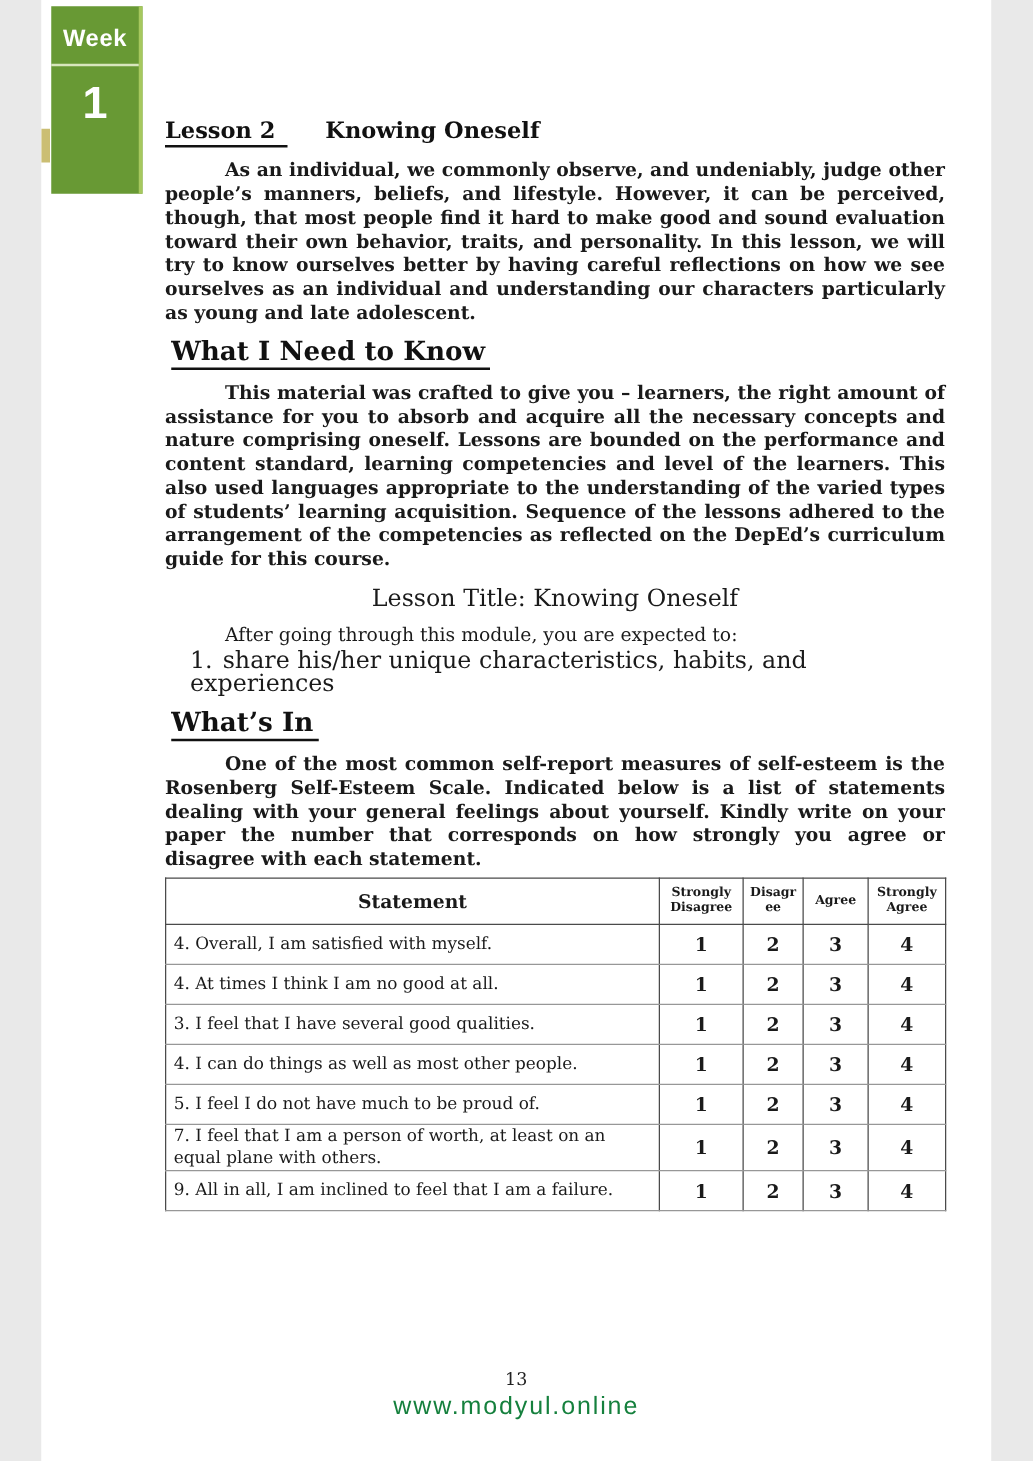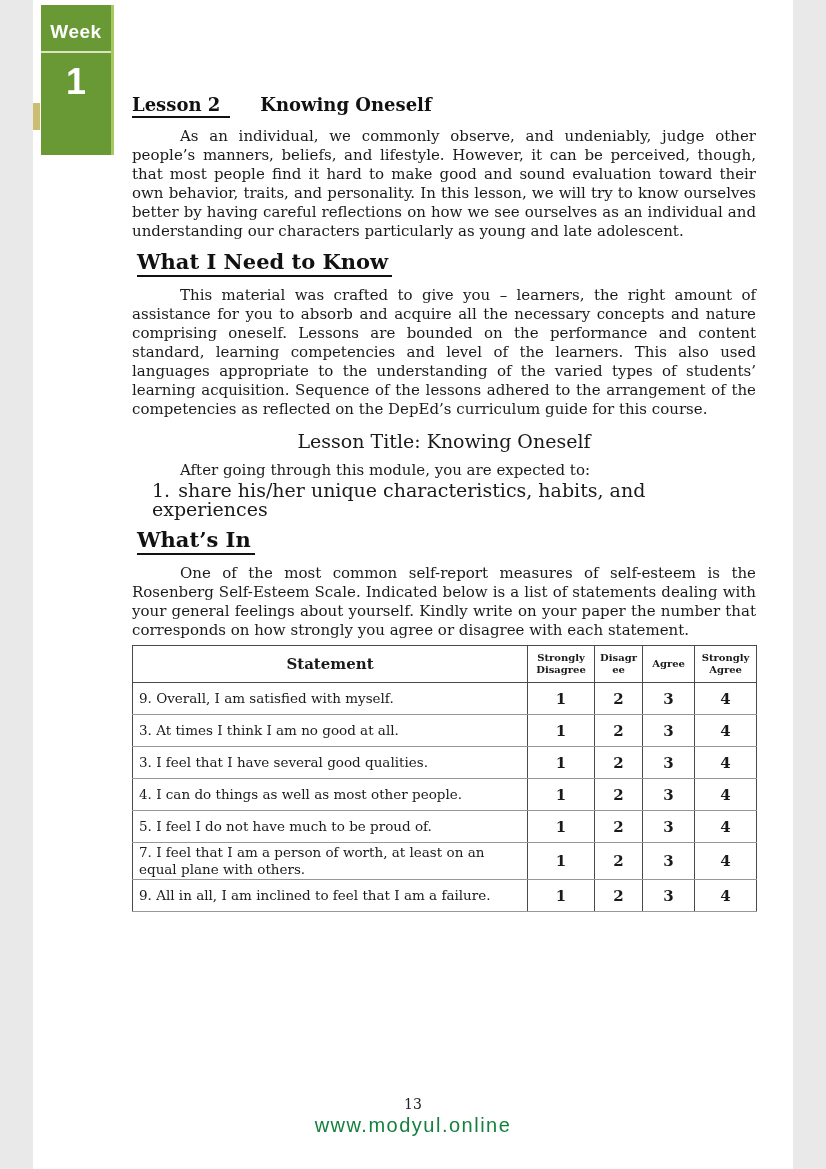--- a/index.html
+++ b/index.html
@@ -81,20 +81,21 @@
     color: #111;
   }
   h2 .underline-thick { padding-right: 4px; }
 
   p.body-par {
     margin: 9px 0 0 0;
     font-size: 15px;
     line-height: 19px;
     text-align: justify;
     text-indent: 48px;
+    font-weight: bold;
   }
 
   .lesson-title-line {
     margin: 13px 0 0 0;
     font-size: 19px;
     line-height: 19px;
     text-align: center;
   }
   .objectives-intro {
     margin: 10px 0 0 0;
@@ -220,29 +221,29 @@
 Disagree</th>
           <th class="col-d rating-head">Disagr
 ee</th>
           <th class="col-a rating-head">Agree</th>
           <th class="col-sa rating-head">Strongly
 Agree</th>
         </tr>
       </thead>
       <tbody>
   <tr>
-    <td class="stmt">9. Overall, I am satisfied with myself.</td>
-    <td class="val">1</td>
-    <td class="val">2</td>
-    <td class="val">3</td>
-    <td class="val">4</td>
-  </tr>
-
-  <tr>
-    <td class="stmt">3. At times I think I am no good at all.</td>
+    <td class="stmt">4. Overall, I am satisfied with myself.</td>
+    <td class="val">1</td>
+    <td class="val">2</td>
+    <td class="val">3</td>
+    <td class="val">4</td>
+  </tr>
+
+  <tr>
+    <td class="stmt">4. At times I think I am no good at all.</td>
     <td class="val">1</td>
     <td class="val">2</td>
     <td class="val">3</td>
     <td class="val">4</td>
   </tr>
 
   <tr>
     <td class="stmt">3. I feel that I have several good qualities.</td>
     <td class="val">1</td>
     <td class="val">2</td>

